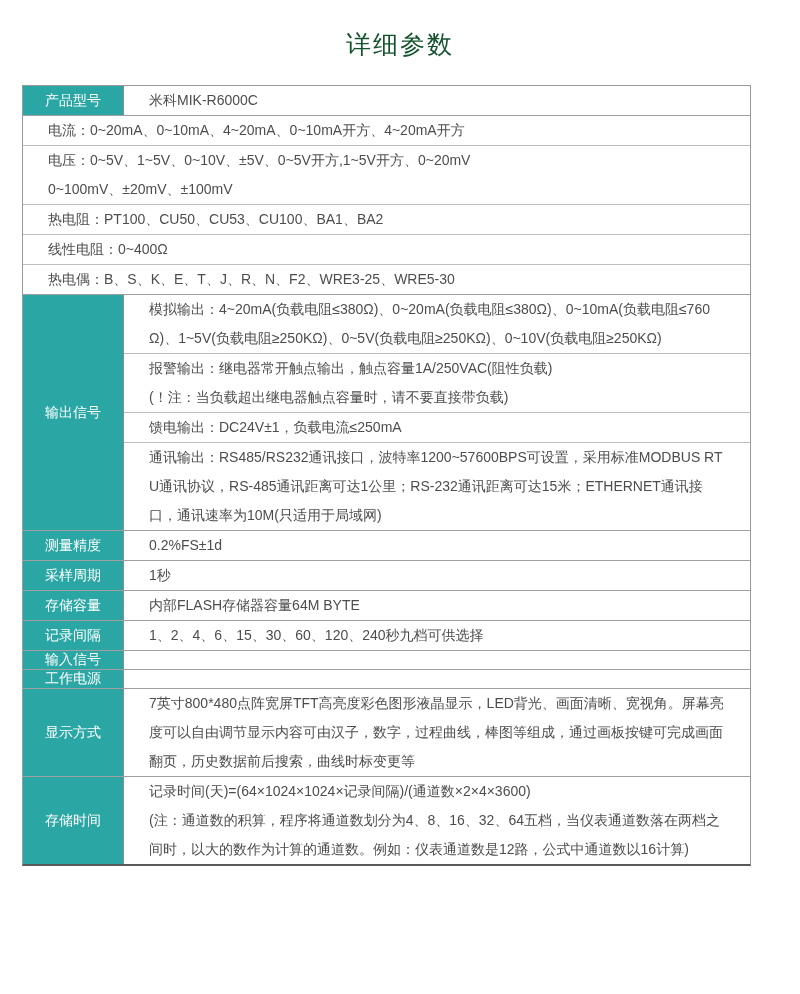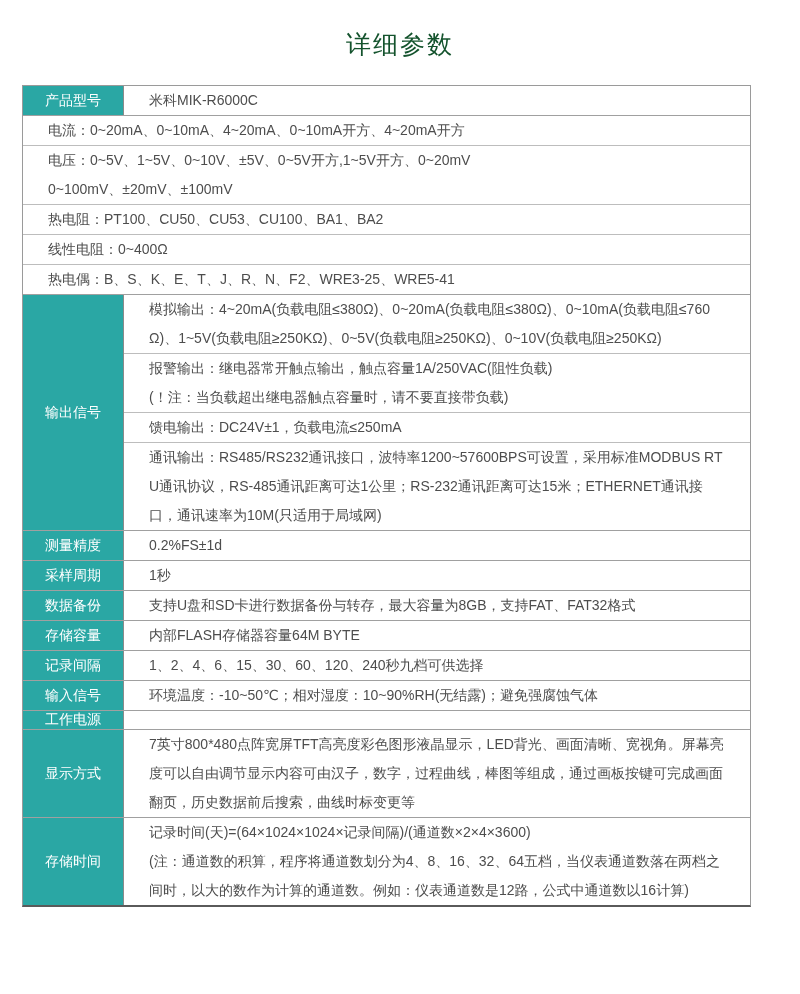--- a/index.html
+++ b/index.html
@@ -97,21 +97,21 @@
             <p class="spec-text">电压：0~5V、1~5V、0~10V、±5V、0~5V开方,1~5V开方、0~20mV</p>
             <p class="spec-text">0~100mV、±20mV、±100mV</p>
           </div>
           <div class="spec-value-cell">
             <p class="spec-text">热电阻：PT100、CU50、CU53、CU100、BA1、BA2</p>
           </div>
           <div class="spec-value-cell">
             <p class="spec-text">线性电阻：0~400Ω</p>
           </div>
           <div class="spec-value-cell">
-            <p class="spec-text">热电偶：B、S、K、E、T、J、R、N、F2、WRE3-25、WRE5-41</p>
+            <p class="spec-text">热电偶：B、S、K、E、T、J、R、N、F2、WRE3-25、WRE5-30</p>
           </div>
         </div>
       </div>
       <div class="spec-row">
         <div class="spec-label">输出信号</div>
         <div class="spec-cells">
           <div class="spec-value-cell">
             <p class="spec-text">模拟输出：4~20mA(负载电阻≤380Ω)、0~20mA(负载电阻≤380Ω)、0~10mA(负载电阻≤760Ω)、1~5V(负载电阻≥250KΩ)、0~5V(负载电阻≥250KΩ)、0~10V(负载电阻≥250KΩ)</p>
           </div>
           <div class="spec-value-cell">
@@ -136,50 +136,37 @@
       </div>
       <div class="spec-row">
         <div class="spec-label">采样周期</div>
         <div class="spec-cells">
           <div class="spec-value-cell">
             <p class="spec-text">1秒</p>
           </div>
         </div>
       </div>
       <div class="spec-row">
-        <div class="spec-label">数据备份</div>
-        <div class="spec-cells">
-          <div class="spec-value-cell">
-            <p class="spec-text">支持U盘和SD卡进行数据备份与转存，最大容量为8GB，支持FAT、FAT32格式</p>
-          </div>
-        </div>
-      </div>
-      <div class="spec-row">
         <div class="spec-label">存储容量</div>
         <div class="spec-cells">
           <div class="spec-value-cell">
             <p class="spec-text">内部FLASH存储器容量64M BYTE</p>
           </div>
         </div>
       </div>
       <div class="spec-row">
         <div class="spec-label">记录间隔</div>
         <div class="spec-cells">
           <div class="spec-value-cell">
             <p class="spec-text">1、2、4、6、15、30、60、120、240秒九档可供选择</p>
           </div>
         </div>
       </div>
       <div class="spec-row">
         <div class="spec-label">输入信号</div>
-        <div class="spec-cells">
-          <div class="spec-value-cell">
-            <p class="spec-text">环境温度：-10~50℃；相对湿度：10~90%RH(无结露)；避免强腐蚀气体</p>
-          </div>
-        </div>
       </div>
       <div class="spec-row">
         <div class="spec-label">工作电源</div>
       </div>
       <div class="spec-row">
         <div class="spec-label">显示方式</div>
         <div class="spec-cells">
           <div class="spec-value-cell">
             <p class="spec-text">7英寸800*480点阵宽屏TFT高亮度彩色图形液晶显示，LED背光、画面清晰、宽视角。屏幕亮度可以自由调节显示内容可由汉子，数字，过程曲线，棒图等组成，通过画板按键可完成画面翻页，历史数据前后搜索，曲线时标变更等</p>
           </div>

